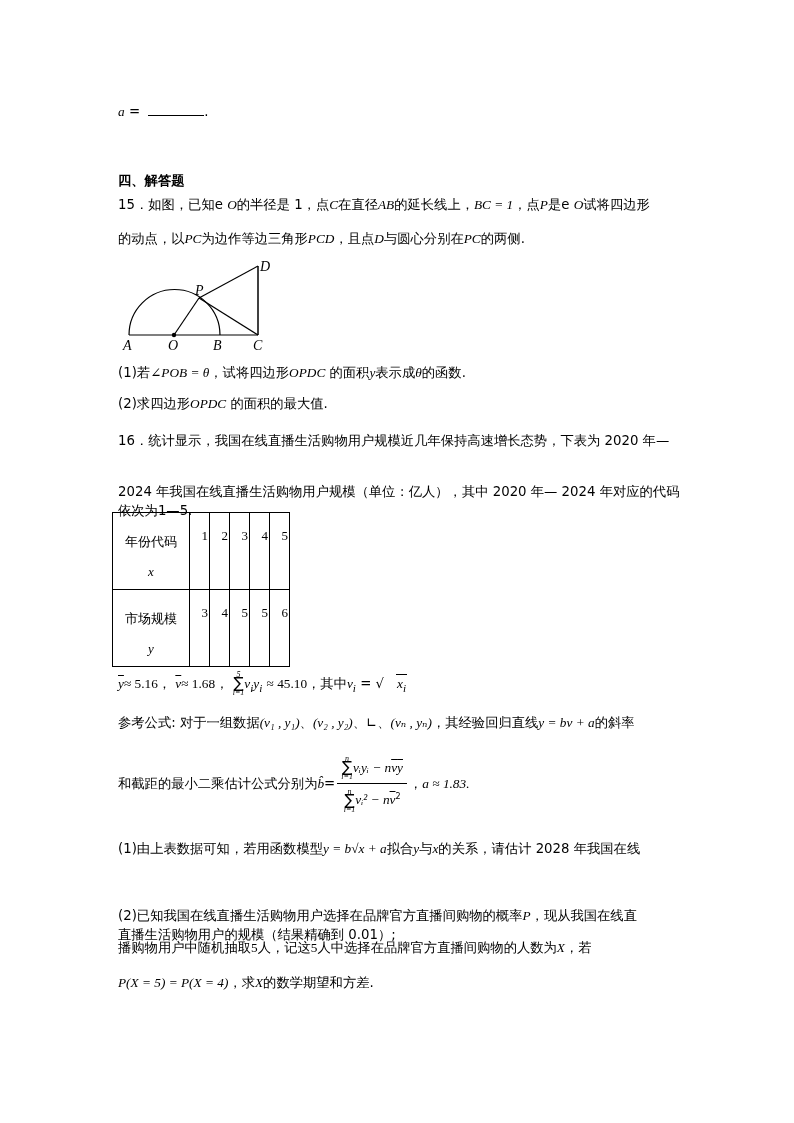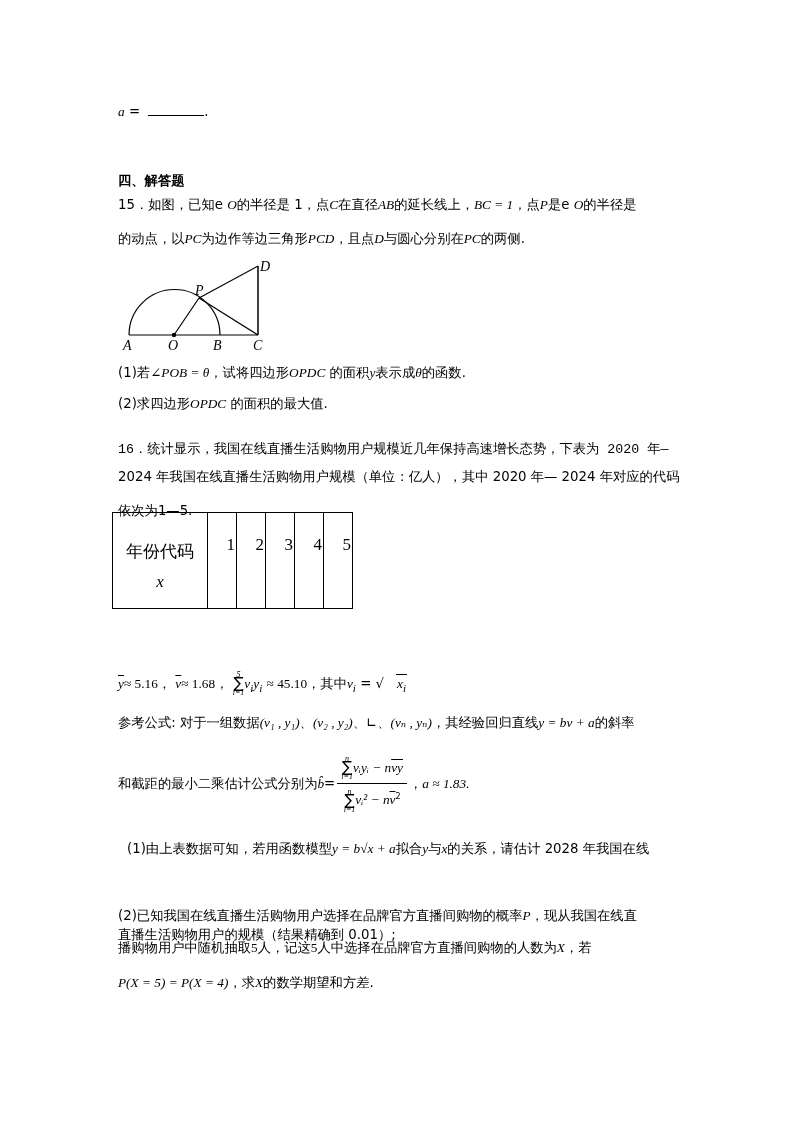--- a/index.html
+++ b/index.html
@@ -5,21 +5,21 @@
   html, body { margin: 0; padding: 0; background: #ffffff; }
   body { width: 794px; height: 1123px; position: relative; overflow: hidden;
          font-family: "DejaVu Sans", "Liberation Sans", sans-serif; color: #000; font-size: 13px; }
   .abs { position: absolute; white-space: nowrap; }
   .m { font-family: "Liberation Serif", "DejaVu Serif", serif; font-style: italic; }
   .n { font-family: "Liberation Serif", "DejaVu Serif", serif; }
   .line { position: absolute; left: 118px; white-space: nowrap; font-size: 13.3px; line-height: 18px; }
   .heading { font-weight: bold; }
   .blank { display: inline-block; width: 56px; border-bottom: 1px solid #000; height: 12px; vertical-align: baseline; margin-left: 4px; }
   table.dt { position: absolute; left: 112px; top: 512px; border-collapse: collapse; }
-  table.dt td { border: 1.5px solid #000; padding: 11px; text-align: center; vertical-align: top; font-size: 17px; }
+  table.dt td { border: 1.5px solid #000; padding: 2px; text-align: center; vertical-align: top; font-size: 13px; }
   table.dt td.hdr { width: 72px; height: 71px; }
   table.dt td.val { width: 16px; text-align: right; padding-right: 1px; }
   .cell-inner { padding-top: 12px; line-height: 30px; }
   .val .cell-inner { padding-top: 12px; line-height: 18px; }
   .frac { display: inline-block; vertical-align: middle; text-align: center; margin: 0 2px; }
   .frac .num { display: block; border-bottom: 1px solid #000; padding: 0 4px 2px 4px; }
   .frac .den { display: block; padding: 2px 4px 0 4px; }
   .sum { display: inline-block; text-align: center; vertical-align: middle; line-height: 9px; font-size: 15px; }
   .sum .lim { display: block; font-size: 8px; font-family: "Liberation Serif", serif; font-style: italic; }
   .ovl { text-decoration: overline; }
@@ -30,21 +30,21 @@
 
 <div class="line" style="top:103px;">
   <span class="m">a</span>
   <span>=</span>
   <span class="blank"></span><span>.</span>
 </div>
 
 <div class="line heading" style="top:172px;">四、解答题</div>
 
 <div class="line" style="top:196px;">
-  <span>15．</span><span>如图，已知</span><span>e</span> <span class="m">O</span><span>的半径是 1，点</span><span class="m">C</span><span>在直径</span><span class="m">AB</span><span>的延长线上，</span><span class="m">BC = 1</span><span>，点</span><span class="m">P</span><span>是</span><span>e</span> <span class="m">O</span><span>的半径是</span>
+  <span>15．</span><span>如图，已知</span><span>e</span> <span class="m">O</span><span>的半径是 1，点</span><span class="m">C</span><span>在直径</span><span class="m">AB</span><span>的延长线上，</span><span class="m">BC = 1</span><span>，点</span><span class="m">P</span><span>是</span><span>e</span> <span class="m">O</span><span>试将四边形</span>
 </div>
 <div class="line" style="top:230px;">
   <span>的动点，以</span><span class="m">PC</span><span>为边作等边三角形</span><span class="m">PCD</span><span>，且点</span><span class="m">D</span><span>与圆心分别在</span><span class="m">PC</span><span>的两侧.</span>
 </div>
 
 <svg class="abs" style="left:115px; top:258px;" width="170" height="95" viewBox="115 258 170 95">
   <path d="M129 335 A45.5 45.5 0 0 1 220 335" fill="none" stroke="#000" stroke-width="1.2"></path>
   <line x1="129" y1="335" x2="258" y2="335" stroke="#000" stroke-width="1.2"></line>
   <line x1="174" y1="335" x2="199" y2="298" stroke="#000" stroke-width="1.2"></line>
   <line x1="199" y1="298" x2="258" y2="266" stroke="#000" stroke-width="1.2"></line>
@@ -59,24 +59,24 @@
   <text x="260" y="271" font-family="Liberation Serif, serif" font-style="italic" font-size="14">D</text>
 </svg>
 
 <div class="line" style="top:364px;">
   <span>(1)若</span><span class="m">∠POB = θ</span><span>，试将四边形</span><span class="m">OPDC</span> <span>的面积</span><span class="m">y</span><span>表示成</span><span class="m">θ</span><span>的函数.</span>
 </div>
 <div class="line" style="top:395px;">
   <span>(2)求四边形</span><span class="m">OPDC</span> <span>的面积的最大值.</span>
 </div>
 
-<div class="line" style="top:441px;font-family:Liberation Mono, monospace;">
+<div class="line" style="top:432px;">
   <span>16．</span><span>统计显示，我国在线直播生活购物用户规模近几年保持高速增长态势，下表为 2020 年—</span>
 </div>
-<div class="line" style="top:468px;">2024 年我国在线直播生活购物用户规模（单位：亿人），其中 2020 年— 2024 年对应的代码</div>
+<div class="line" style="top:483px;">2024 年我国在线直播生活购物用户规模（单位：亿人），其中 2020 年— 2024 年对应的代码</div>
 <div class="line" style="top:502px;">依次为1—5.</div>
 
 <table class="dt">
   <tbody>
       <tr>
     <td class="hdr">
           <div class="cell-inner"><span>年份代码</span><br><span class="m">x</span></div>
         </td>
     <td class="val">
           <div class="cell-inner n">1</div>
@@ -87,41 +87,61 @@
     <td class="val">
           <div class="cell-inner n">3</div>
         </td>
     <td class="val">
           <div class="cell-inner n">4</div>
         </td>
     <td class="val">
           <div class="cell-inner n">5</div>
         </td>
   </tr>
+  <tr>
+    <td class="hdr">
+          <div class="cell-inner"><span>市场规模</span><br><span class="m">y</span></div>
+        </td>
+    <td class="val">
+          <div class="cell-inner n">3</div>
+        </td>
+    <td class="val">
+          <div class="cell-inner n">4</div>
+        </td>
+    <td class="val">
+          <div class="cell-inner n">5</div>
+        </td>
+    <td class="val">
+          <div class="cell-inner n">5</div>
+        </td>
+    <td class="val">
+          <div class="cell-inner n">6</div>
+        </td>
+  </tr>
 </tbody>
   </table>
 
 <div class="line" style="top:670px;">
   <span class="m ovl">y</span><span class="n">≈ 5.16</span>，
   <span class="m ovl">v</span><span class="n">≈ 1.68</span>，
   <span class="sum"><span class="lim">5</span>∑<span class="lim">i=1</span></span><span class="m">v<sub>i</sub>y<sub>i</sub></span> <span class="n">≈ 45.10</span><span>，其中</span><span class="m">v<sub>i</sub></span> <span>= </span><span>√</span><span class="m sqrt">x<sub>i</sub></span>
 </div>
 
 <div class="line" style="top:714px;text-align:center;">
   <span>参考公式: 对于一组数据</span><span class="m">(v₁ , y₁)</span><span>、</span><span class="m">(v₂ , y₂)</span><span>、</span><span>∟</span><span>、</span><span class="m">(vₙ , yₙ)</span><span>，其经验回归直线</span><span class="m">y = bv + a</span><span>的斜率</span>
 </div>
 
 <div class="line" style="top:754px; line-height:22px;">
   <span style="vertical-align:middle;text-align:center;">和截距的最小二乘估计公式分别为</span><span class="m" style="vertical-align:middle;">b̂</span><span style="vertical-align:middle;">=</span><span class="frac">
     <span class="num"><span class="sum"><span class="lim">n</span>∑<span class="lim">i=1</span></span><span class="m">vᵢyᵢ − n</span><span class="m ovl">v</span><span class="m ovl">y</span></span>
     <span class="den"><span class="sum"><span class="lim">n</span>∑<span class="lim">i=1</span></span><span class="m">vᵢ² − n</span><span class="m ovl">v</span><sup style="font-size:8px;">2</sup></span>
   </span><span style="vertical-align:middle;">，</span><span class="m" style="vertical-align:middle;text-align:right;">a ≈ 1.83.</span>
 </div>
 
-<div class="line" style="top:840px;margin-left:9px;">
+<div class="line" style="top:840px;">
   <span>(1)由上表数据可知，若用函数模型</span><span class="m">y = b√x + a</span><span>拟合</span><span class="m">y</span><span>与</span><span class="m">x</span><span>的关系，请估计 2028 年我国在线</span>
 </div>
 <div class="line" style="top:926px;">直播生活购物用户的规模（结果精确到 0.01）;</div>
 
 <div class="line" style="top:907px;">
   <span>(2)已知我国在线直播生活购物用户选择在品牌官方直播间购物的概率</span><span class="m">P</span><span>，现从我国在线直</span>
 </div>
 <div class="line" style="top:939px;">
   <span>播购物用户中随机抽取</span><span class="n">5</span><span>人，记这</span><span class="n">5</span><span>人中选择在品牌官方直播间购物的人数为</span><span class="m">X</span><span>，若</span>
 </div>

